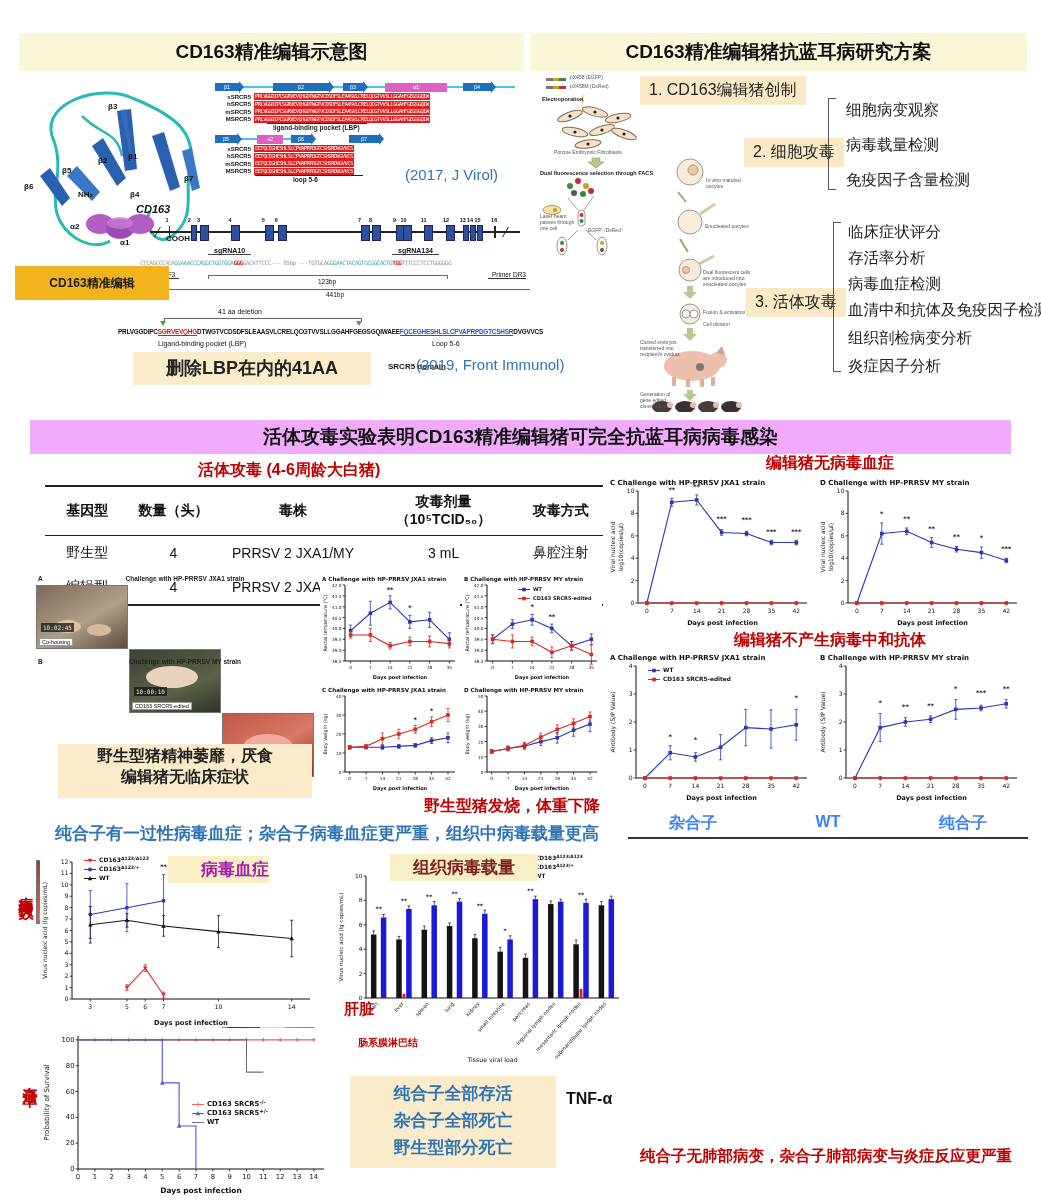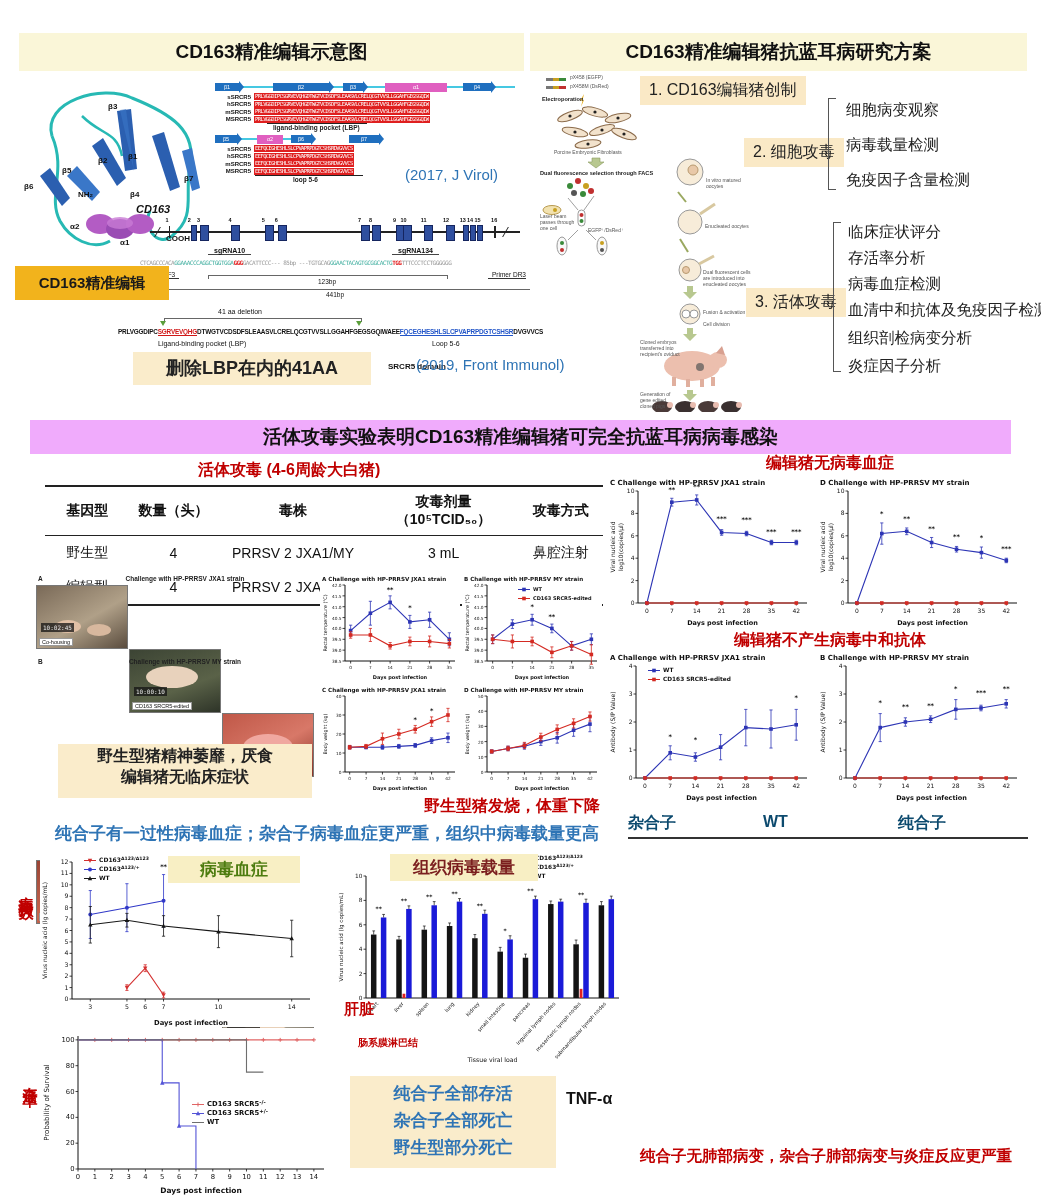--- a/index.html
+++ b/index.html
@@ -3,21 +3,21 @@
 <meta charset="utf-8">
 <style>
   html,body{margin:0;padding:0;background:#fff;}
   body{width:1041px;height:1200px;position:relative;overflow:hidden;
        font-family:"Liberation Sans","DejaVu Sans",sans-serif;color:#111;}
   .abs{position:absolute;}
   .hdr{background:#faf6d8;text-align:center;font-weight:bold;font-size:19px;line-height:38px;color:#111;}
   .banner{background:#f0abfc;text-align:center;font-weight:bold;font-size:19px;line-height:34px;color:#111;}
   .red{color:#c00000;}
   .blue{color:#2e74b5;}
-  .goldbadge{background:#f2b31c;font-weight:bold;font-size:15px;text-align:center;line-height:34px;color:#1a1a1a;}
+  .goldbadge{background:#f2b31c;font-weight:bold;font-size:12px;text-align:center;line-height:34px;color:#1a1a1a;}
   .cream{background:#faeccb;}
   .stepbadge{background:#fae9c6;font-size:16px;padding:4px 9px;color:#222;white-space:nowrap;}
   .bracket{border:1.5px solid #555;border-right:none;width:7px;}
   .planitem{font-size:15.5px;color:#222;white-space:nowrap;}
   .tbl{border-collapse:collapse;font-size:14px;}
   .tbl th{font-weight:bold;border-top:2.2px solid #222;border-bottom:1.6px solid #222;padding:6px 4px;}
   .tbl td{padding:8px 4px;text-align:center;}
   .tbl tr:last-child td{border-bottom:2.2px solid #222;}
   .chart{background:#fff;}
   .phototile{position:relative;overflow:hidden;border:0.5px solid #777;}
@@ -36,21 +36,21 @@
   .seqtxt{background:#df1f1f;color:#fff;font-family:"DejaVu Sans Mono",monospace;font-size:5.5px;letter-spacing:-0.6px;
           padding:0 1px;white-space:nowrap;line-height:7px;}
   .ulab{font-size:6.5px;font-weight:bold;color:#222;}
   .dna{font-family:"DejaVu Sans Mono",monospace;font-size:6px;letter-spacing:-0.5px;color:#999;white-space:nowrap;}
   .dna .g{color:#3fae9f;} .dna .pam{color:#e01818;font-weight:bold;}
   .ps{font-size:6.4px;font-weight:bold;white-space:nowrap;letter-spacing:-0.2px;}
   .ps .r{color:#d01818;border-bottom:1px solid #d01818;}
   .ps .b{color:#2255c8;border-bottom:1px solid #2255c8;}
   .wlab{position:absolute;font-size:5px;color:#555;line-height:1.15;}
   .wlab.b{font-weight:bold;color:#222;font-size:5.6px;}
-  .lungcap{font-weight:bold;font-size:16px;color:#0c4a6e;text-align:left;}
+  .lungcap{font-weight:bold;font-size:16px;color:#3b82f6;text-align:center;}
 </style>
 </head>
 <body>
 
 <div class="abs hdr" style="left:9px;top:33px;width:505px;height:38px;margin-left:10px;">CD163精准编辑示意图</div>
 
 <div class="abs" style="left:22px;top:76px;width:190px;height:208px;">
   <svg width="190" height="208">
     <path d="M30,60 C20,25 80,8 110,22 C150,38 175,55 168,90 C162,120 175,140 150,160 C135,172 120,150 128,135" fill="none" stroke="#27b9b4" stroke-width="3"></path>
     <path d="M30,60 C45,95 25,120 38,145 C48,163 70,175 88,165" fill="none" stroke="#27b9b4" stroke-width="3"></path>
@@ -1154,21 +1154,21 @@
       <line x1="44" y1="8.5" x2="56" y2="8.5" stroke="#d43030" stroke-width="1"></line>
       <path d="M50,10.9 L52.2,6.7 L47.8,6.7 Z" fill="#d43030"></path>
       <text x="59" y="10" font-size="6" fill="#111" text-anchor="start" font-family="&quot;DejaVu Sans&quot;,sans-serif" font-weight="bold">CD163<tspan dy="-2.2" font-size="4.6">Δ123/Δ123</tspan></text>
       <line x1="44" y1="17.5" x2="56" y2="17.5" stroke="#3038c8" stroke-width="1"></line>
       <circle cx="50" cy="17.5" r="2" fill="#3038c8"></circle>
       <text x="59" y="19" font-size="6" fill="#111" text-anchor="start" font-family="&quot;DejaVu Sans&quot;,sans-serif" font-weight="bold">CD163<tspan dy="-2.2" font-size="4.6">Δ123/+</tspan></text>
       <line x1="44" y1="26.5" x2="56" y2="26.5" stroke="#181818" stroke-width="1"></line>
       <path d="M50,24.1 L52.2,28.3 L47.8,28.3 Z" fill="#181818"></path>
       <text x="59" y="28" font-size="6" fill="#111" text-anchor="start" font-family="&quot;DejaVu Sans&quot;,sans-serif" font-weight="bold">WT</text>
     </svg></div>
-<div class="abs" style="left:168px;top:856px;width:132px;height:27px;background:#f8efc4;text-align:center;font-weight: bold;font-size:17px;line-height:27px;color:#4d7c0f;">病毒血症</div>
+<div class="abs" style="left:168px;top:856px;width:101px;height:27px;background:#f8efc4;text-align:right;font-weight: bold;font-size:17px;line-height:27px;color:#a21caf;">病毒血症</div>
 
 <div class="abs vtext" style="left:20px;top:1075px;">存活率</div>
 <div class="abs chart" id="chart-survival" style="left:42px;top:1028px;width:290px;height:167px;"><svg width="290" height="167">
       <line x1="36" y1="141" x2="282" y2="141" stroke="#111" stroke-width="1"></line>
       <line x1="36" y1="8" x2="36" y2="141" stroke="#111" stroke-width="1"></line>
       <line x1="33.5" y1="141" x2="36" y2="141" stroke="#111" stroke-width="0.8"></line>
       <text x="32.5" y="143" font-size="6.8" fill="#111" text-anchor="end" font-family="&quot;DejaVu Sans&quot;,sans-serif">0</text>
       <line x1="33.5" y1="115.1747572815534" x2="36" y2="115.1747572815534" stroke="#111" stroke-width="0.8"></line>
       <text x="32.5" y="117.1747572815534" font-size="6.8" fill="#111" text-anchor="end" font-family="&quot;DejaVu Sans&quot;,sans-serif">20</text>
       <line x1="33.5" y1="89.3495145631068" x2="36" y2="89.3495145631068" stroke="#111" stroke-width="0.8"></line>

